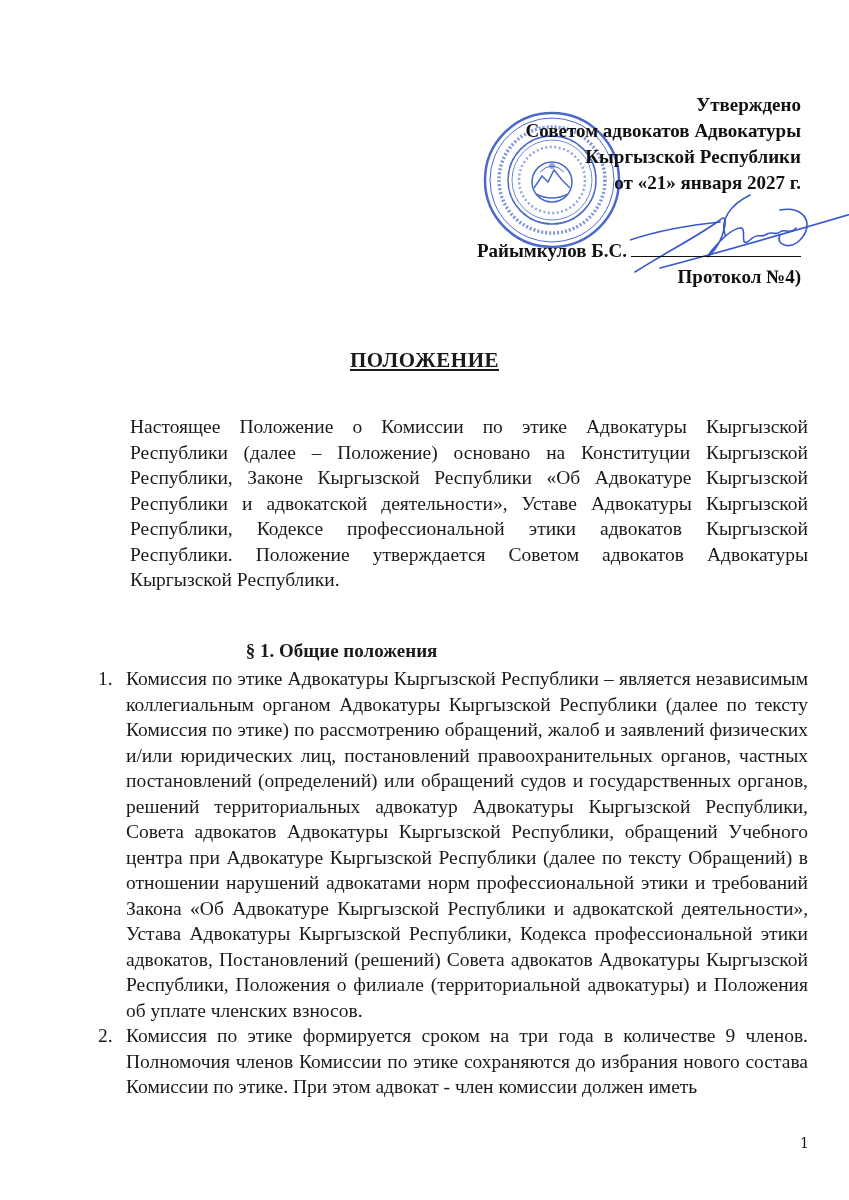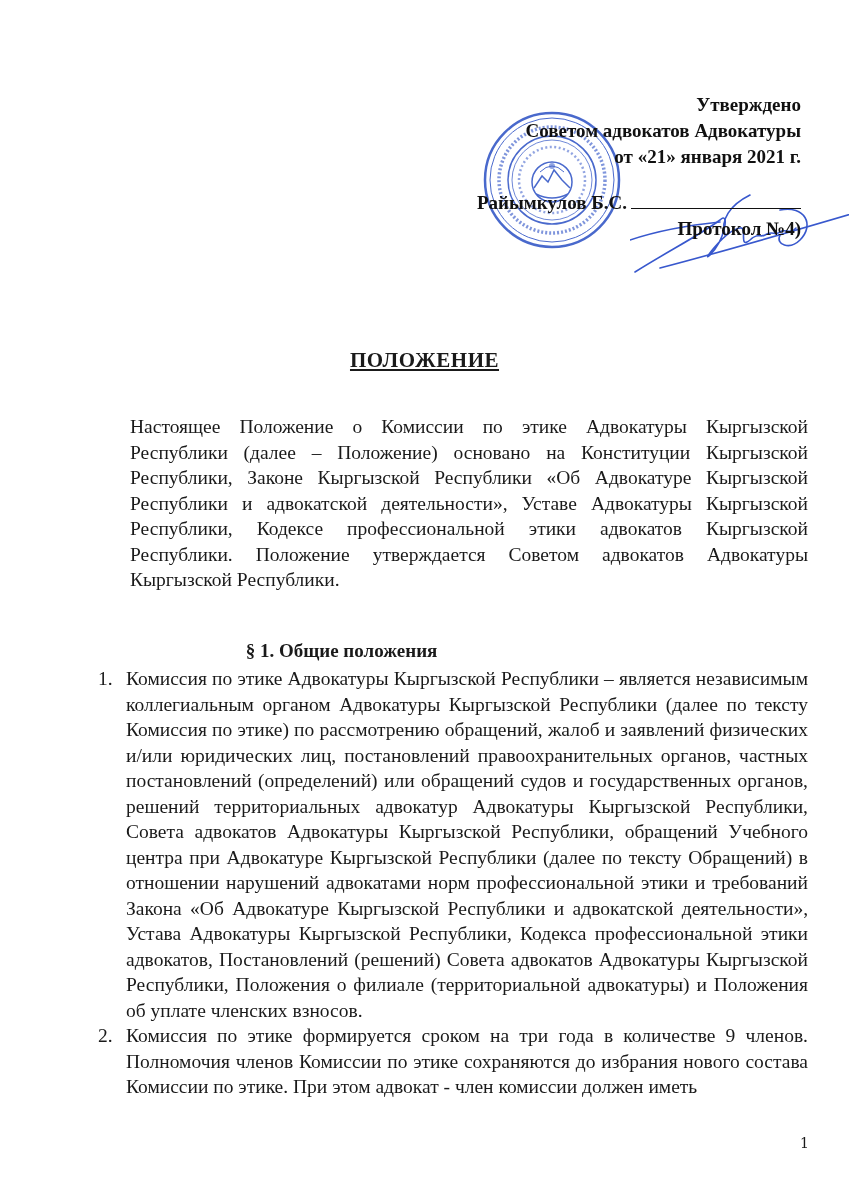--- a/index.html
+++ b/index.html
@@ -67,22 +67,23 @@
       <path d="M150 30 C175 25, 185 45, 170 60 C160 70, 145 65, 150 55"></path>
       <path d="M30 88 C80 75, 150 55, 228 32"></path>
       <path d="M120 15 C100 25, 90 40, 95 55"></path>
       <path d="M0 60 C30 50, 60 45, 90 42"></path>
     </g>
   </svg>
 
   <div class="approval">
     <span class="line">Утверждено</span>
     <span class="line">Советом адвокатов Адвокатуры</span>
-    <span class="line">от «21» января 2021 г.</span>
-    <span class="line" style="margin-top:20px;"><span>Райымкулов Б.С.</span><span class="sig-line"></span></span>
+    <span class="line">Кыргызской Республики</span>
+    <span class="line">от «21» января 2027 г.</span>
+    <span class="line" style="margin-top:42px;"><span>Райымкулов Б.С.</span><span class="sig-line"></span></span>
     <span class="line">Протокол №4)</span>
   </div>
 
   <div class="title title-main">ПОЛОЖЕНИЕ</div>
 
   <div class="intro">Настоящее Положение о Комиссии по этике Адвокатуры Кыргызской Республики (далее – Положение) основано на Конституции Кыргызской Республики, Законе Кыргызской Республики «Об Адвокатуре Кыргызской Республики и адвокатской деятельности», Уставе Адвокатуры Кыргызской Республики, Кодексе профессиональной этики адвокатов Кыргызской Республики. Положение утверждается Советом адвокатов Адвокатуры Кыргызской Республики.</div>
 
   <div class="section-title">§ 1. Общие положения</div>
 
   <ol class="list">

